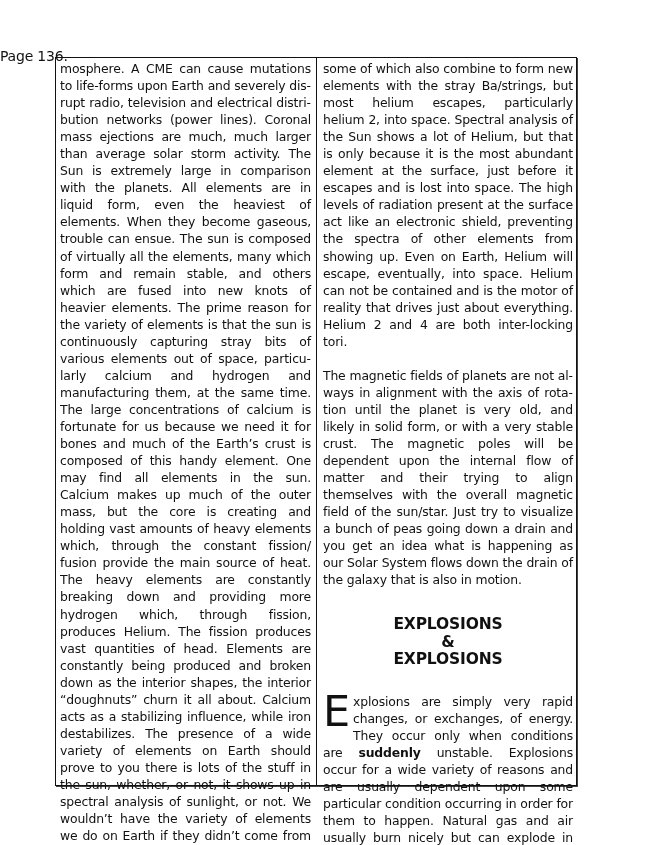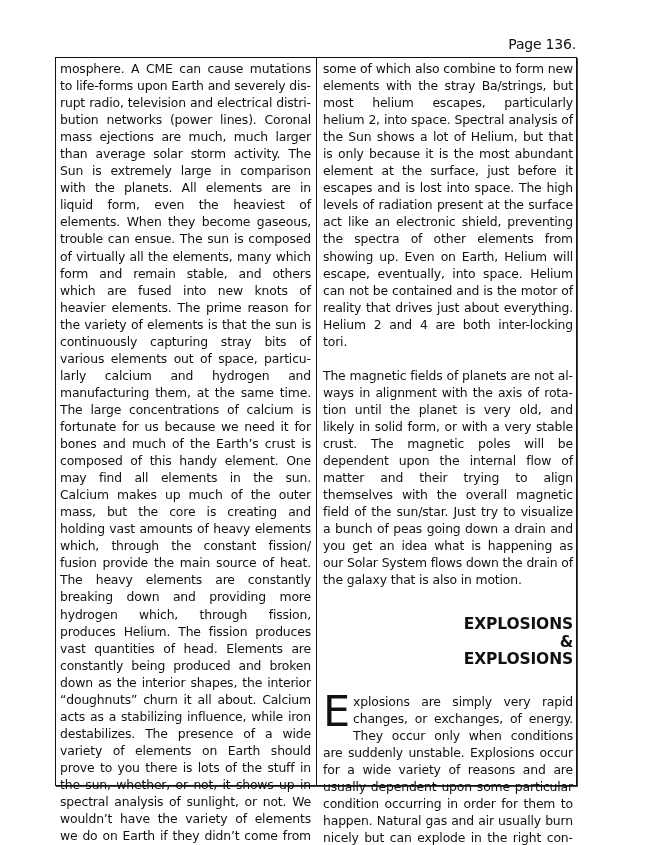--- a/index.html
+++ b/index.html
@@ -1,47 +1,47 @@
 <!DOCTYPE html>
 <html><head>
 <meta charset="utf-8">
 <style>
   html, body { margin: 0; padding: 0; background: #ffffff; }
   body {
     width: 656px; height: 845px; position: relative; overflow: hidden;
     font-family: "DejaVu Sans", sans-serif; color: #111;
   }
   .page-number {
-    position: absolute; top: 36px; left: 0; width: 576px;
-    text-align: right; font-size: 14px; letter-spacing: -0.2px;
+    position: absolute; top: 48px; left: 0; width: 576px;
+    text-align: left; font-size: 14px; letter-spacing: -0.2px;
   }
   .frame {
     position: absolute; left: 55px; top: 57px; width: 522px; height: 729px;
     border: 1.5px solid #111; box-sizing: border-box;
     box-shadow: 1px 1px 0 #444;
   }
   .divider {
     position: absolute; left: 260px; top: 0; bottom: 0; width: 0;
     border-left: 1.5px solid #111;
   }
   .col {
     position: absolute; top: 2px; font-size: 12.4px; line-height: 17.05px;
     text-align: justify; letter-spacing: -0.15px;
   }
   .col-left { left: 4px; width: 251px; }
   .col-right { left: 267px; width: 250px; }
   .col p { margin: 0; hyphens: manual; }
   .col p.gap { margin-top: 17px; }
   .u { }
-  .b { font-weight: normal; }
+  .b { font-weight: bold; }
   .heading {
     text-align: center; font-weight: bold; font-size: 15.5px;
     line-height: 17.5px; margin-top: 28px; margin-bottom: 24px;
   }
-  .heading div { margin: 0; text-align: right; }
+  .heading div { margin: 0; }
   .dropcap {
     float: left; font-size: 43px; line-height: 34px; height: 34px;
     margin: 1px 3px 0 0; font-family: "DejaVu Sans", sans-serif; font-weight: normal;
   }
 </style>
 </head>
 <body>
 
 <div class="page-number">Page 136.</div>
 

